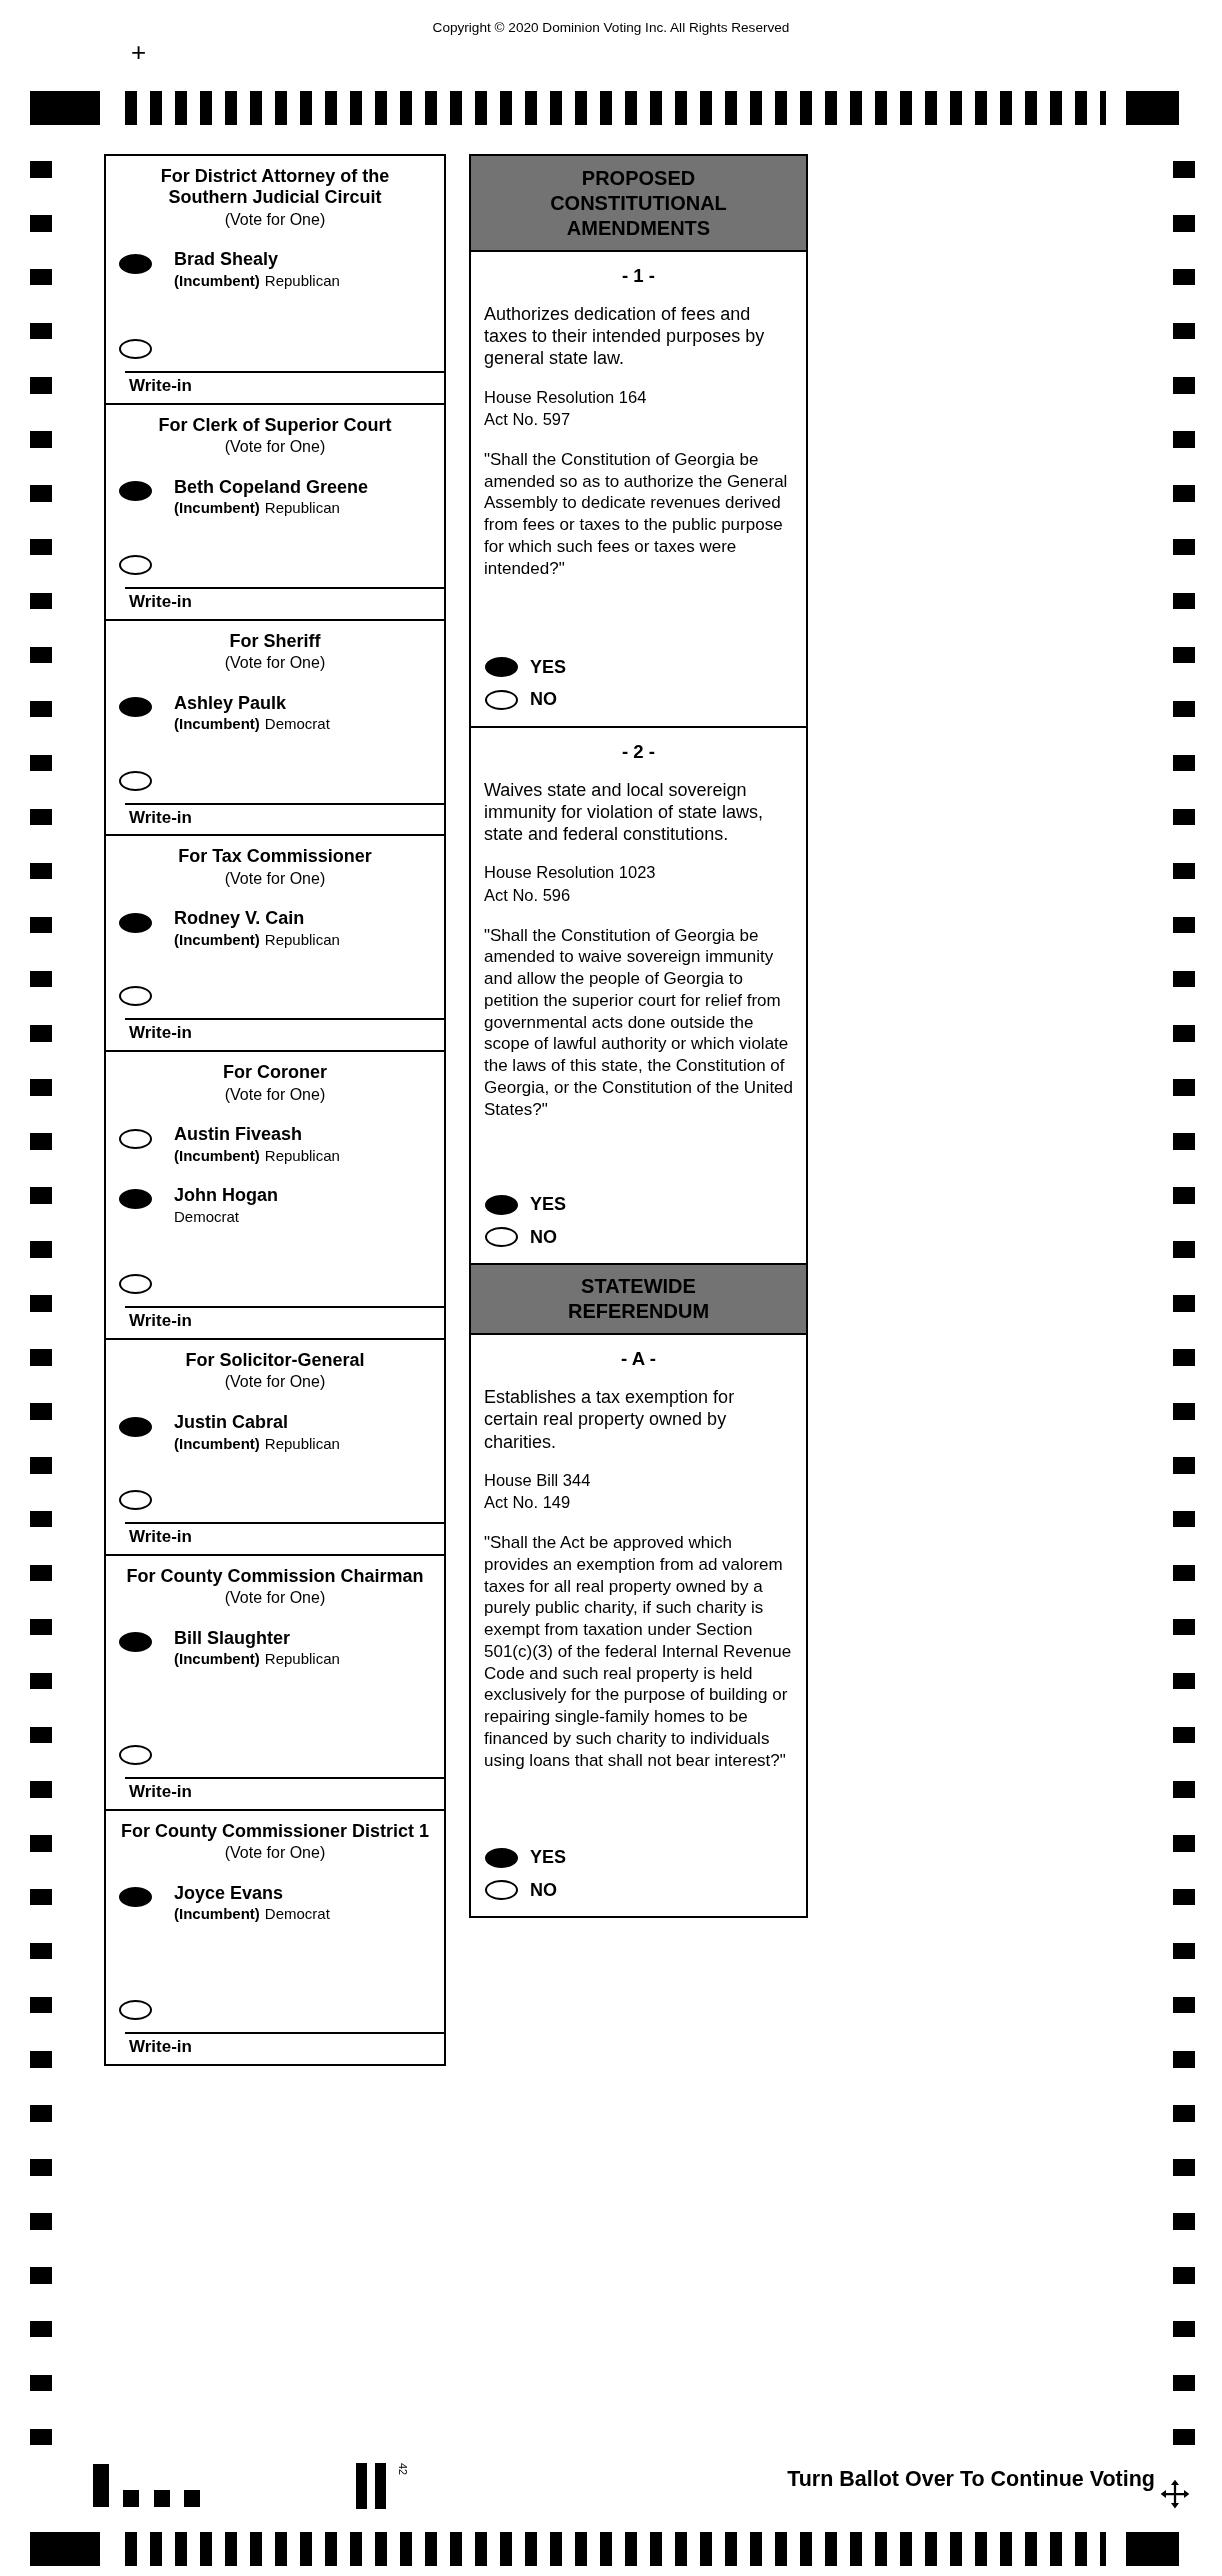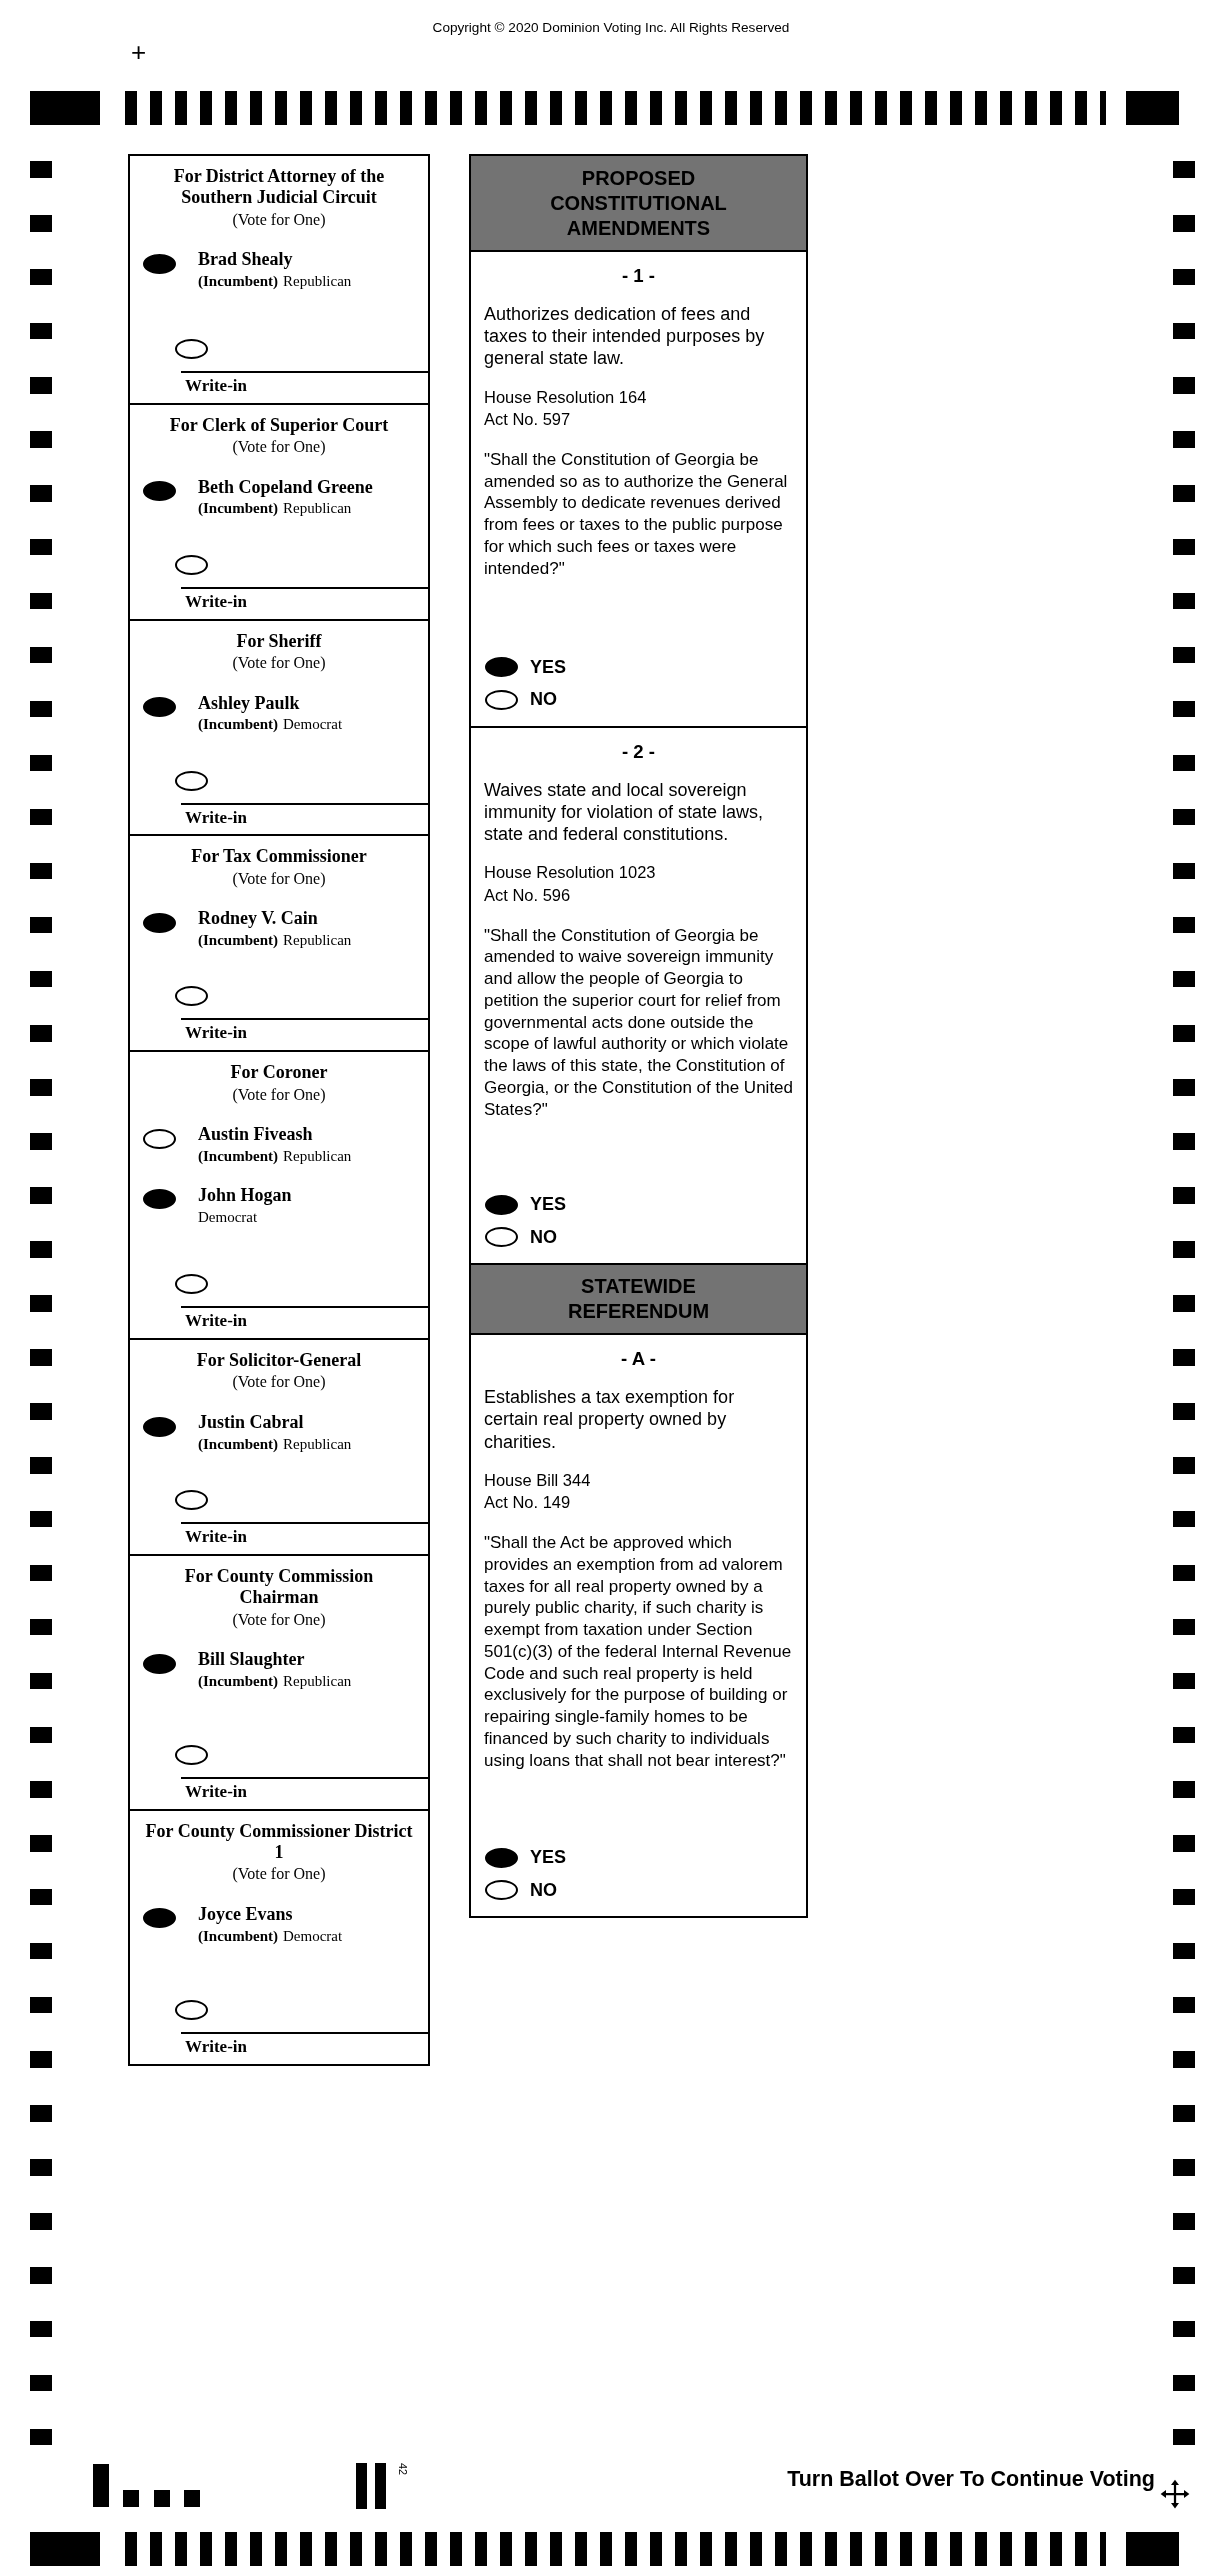--- a/index.html
+++ b/index.html
@@ -8,36 +8,36 @@
     font-family:"Liberation Sans", sans-serif;overflow:hidden;
   }
   .copyright{position:absolute;top:20px;left:0;width:100%;text-align:center;font-size:13.6px;}
   .plus-mark{position:absolute;left:131px;top:37px;font-size:26px;font-weight:400;}
   
   .t-row{position:absolute;height:34px;}
   .t-big{position:absolute;height:34px;background:#000;}
   .t-bars{position:absolute;height:34px;background:repeating-linear-gradient(to right,#000 0 12.2px,transparent 12.2px 25px);}
   .t-col{position:absolute;width:21.5px;background:repeating-linear-gradient(to bottom,#000 0 16.5px,transparent 16.5px 54px);}
   
-  .left-col{position:absolute;left:128px;top:154px;width:302px;font-family:Liberation Serif, serif;}
+  .left-col{position:absolute;left:104px;top:154px;width:342px;}
   .right-col{position:absolute;left:469px;top:154px;width:339px;}
   .contest{border:2.2px solid #000;box-sizing:border-box;display:flex;flex-direction:column;background:#fff;}
   .contest + .contest{margin-top:-2.2px;}
   .contest-title{margin:0;padding:10px 14.3px 0;text-align:center;font-size:18px;font-weight:bold;line-height:1.18;}
   .vote-for{text-align:center;font-size:16px;margin-top:2.2px;}
   .cand{display:flex;align-items:flex-start;margin:21.5px 8.6px 0 13px;gap:22px;}
   .oval{flex:none;width:29px;height:16px;border:2.2px solid #000;border-radius:50%;background:#fff;box-sizing:content-box;}
   .oval[data-selected="true"]{background:#000;}
   .cand .oval{margin-top:3.6px;}
   .cand-text{display:flex;flex-direction:column;}
   .cand-name{font-size:18px;font-weight:bold;line-height:1.1;}
   .cand-detail{font-size:15px;margin-top:2.9px;line-height:1.1;}
   .inc{font-weight:bold;margin-right:5px;}
   .inc:empty{margin-right:0;}
-  .writein{margin-top:auto;padding-bottom:5.7px;padding-left:32px;}
+  .writein{margin-top:auto;padding-bottom:5.7px;}
   .writein .oval{display:inline-block;margin:18.6px 0 0 13px;}
   .writein-line{border-top:2.2px solid #000;margin:10px 0 0 18.6px;height:0;}
   .writein-label{font-size:17px;font-weight:bold;margin:2.9px 0 1.4px 23px;}
   .col-header{border:2.2px solid #000;box-sizing:border-box;display:flex;align-items:center;justify-content:center;background:#737373;}
   .hdr-text{display:inline-block;max-width:215px;text-align:center;font-size:20px;font-weight:bold;line-height:1.25;}
   .measure{border:2.2px solid #000;margin-top:-2.2px;box-sizing:border-box;display:flex;flex-direction:column;background:#fff;padding:8.6px 13px 10px;}
   .measure-number{text-align:center;font-size:18.6px;font-weight:bold;margin:4.3px 0 16px;}
   .measure-summary{font-size:18px;font-weight:normal;line-height:1.24;}
   .measure-ref{font-size:16.5px;line-height:1.35;margin-top:16px;}
   .measure-question{font-size:17px;line-height:1.28;margin-top:18.6px;}

